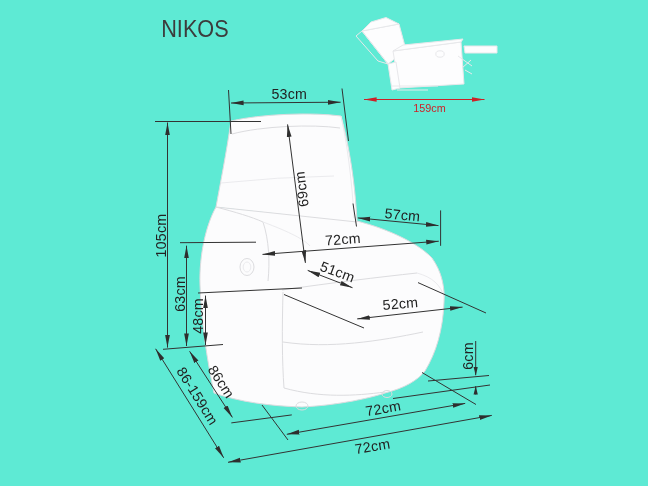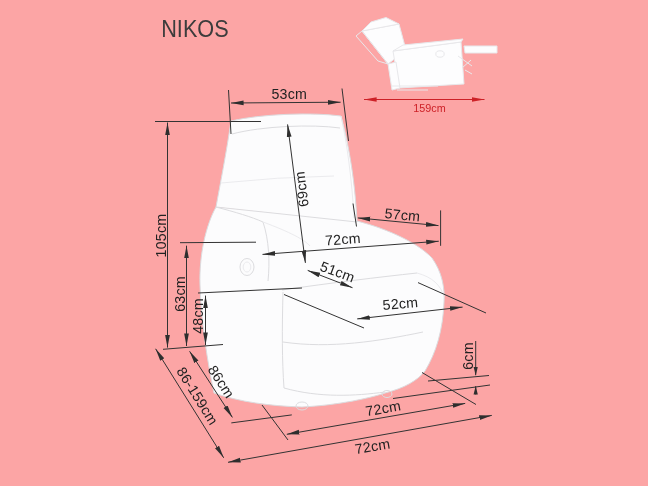--- a/index.html
+++ b/index.html
@@ -1,16 +1,16 @@
 <!DOCTYPE html>
 <html><head>
 <meta charset="utf-8">
 <style>
   html,body{margin:0;padding:0;background:#ffffff;-webkit-font-smoothing:antialiased;}
-  #page{width:648px;height:486px;position:relative;background:#fca5a5;overflow:hidden;}
+  #page{width:648px;height:486px;position:relative;background:#5eead4;overflow:hidden;}
   svg text{font-family:"Liberation Sans",sans-serif;}
 </style>
 </head>
 <body>
 <div id="page">
 <svg width="648" height="486" viewBox="0 0 648 486">
 <defs>
 <marker id="a" markerWidth="14" markerHeight="9" refX="12.6" refY="4.5" orient="auto-start-reverse" markerUnits="userSpaceOnUse">
   <path d="M12.6,4.5 L0,2.15 L0,6.85 Z" fill="#2e2e2e"></path>
 </marker>

